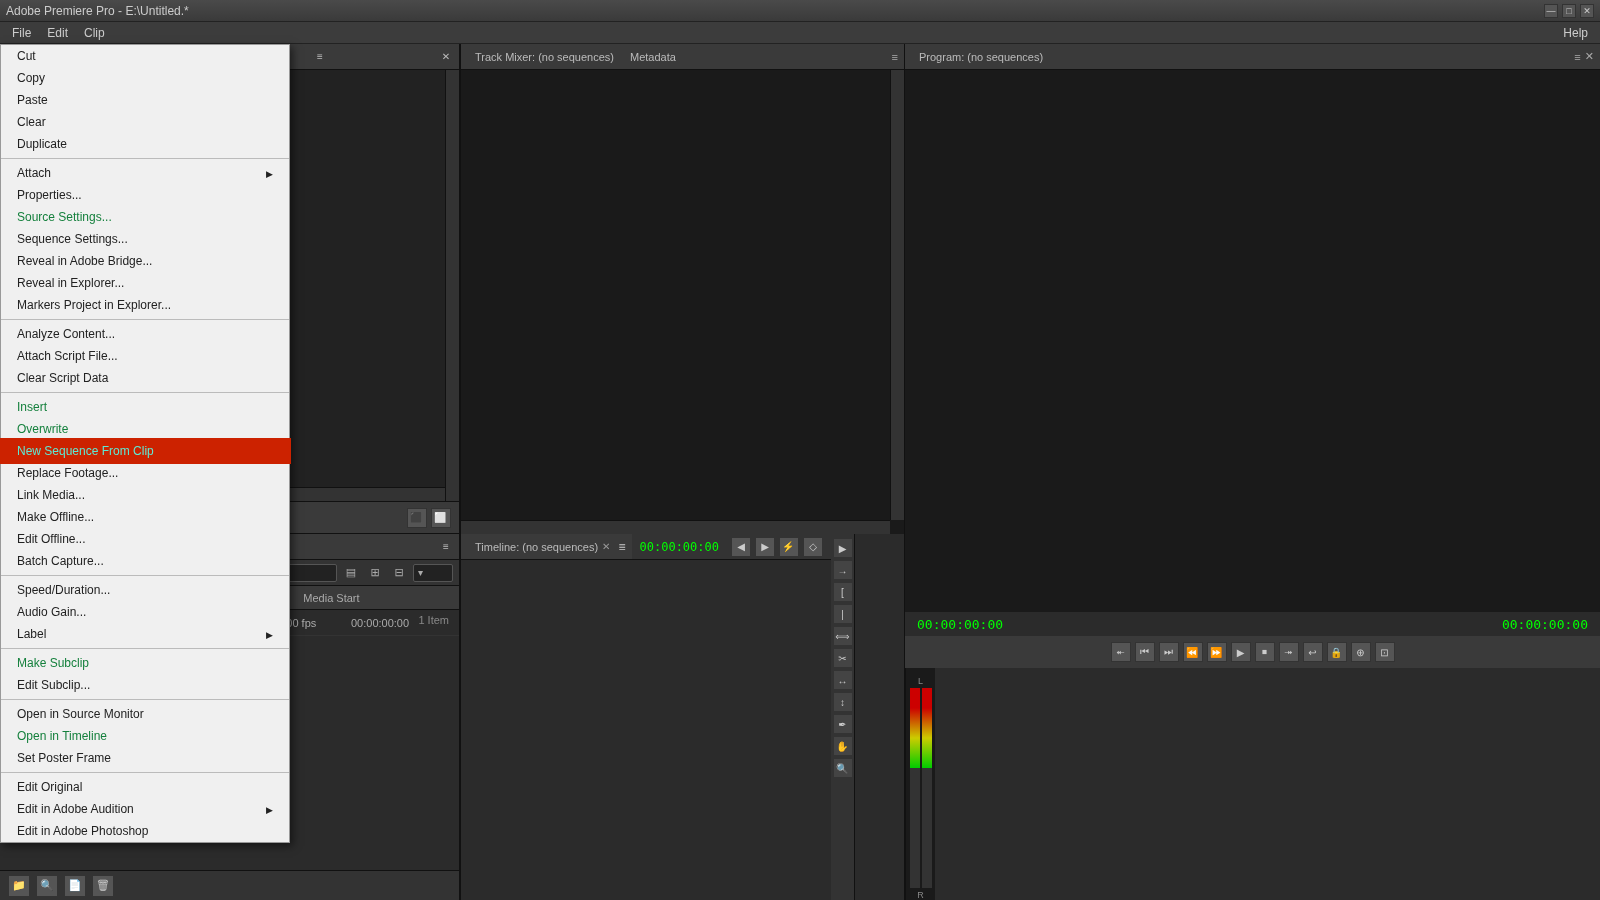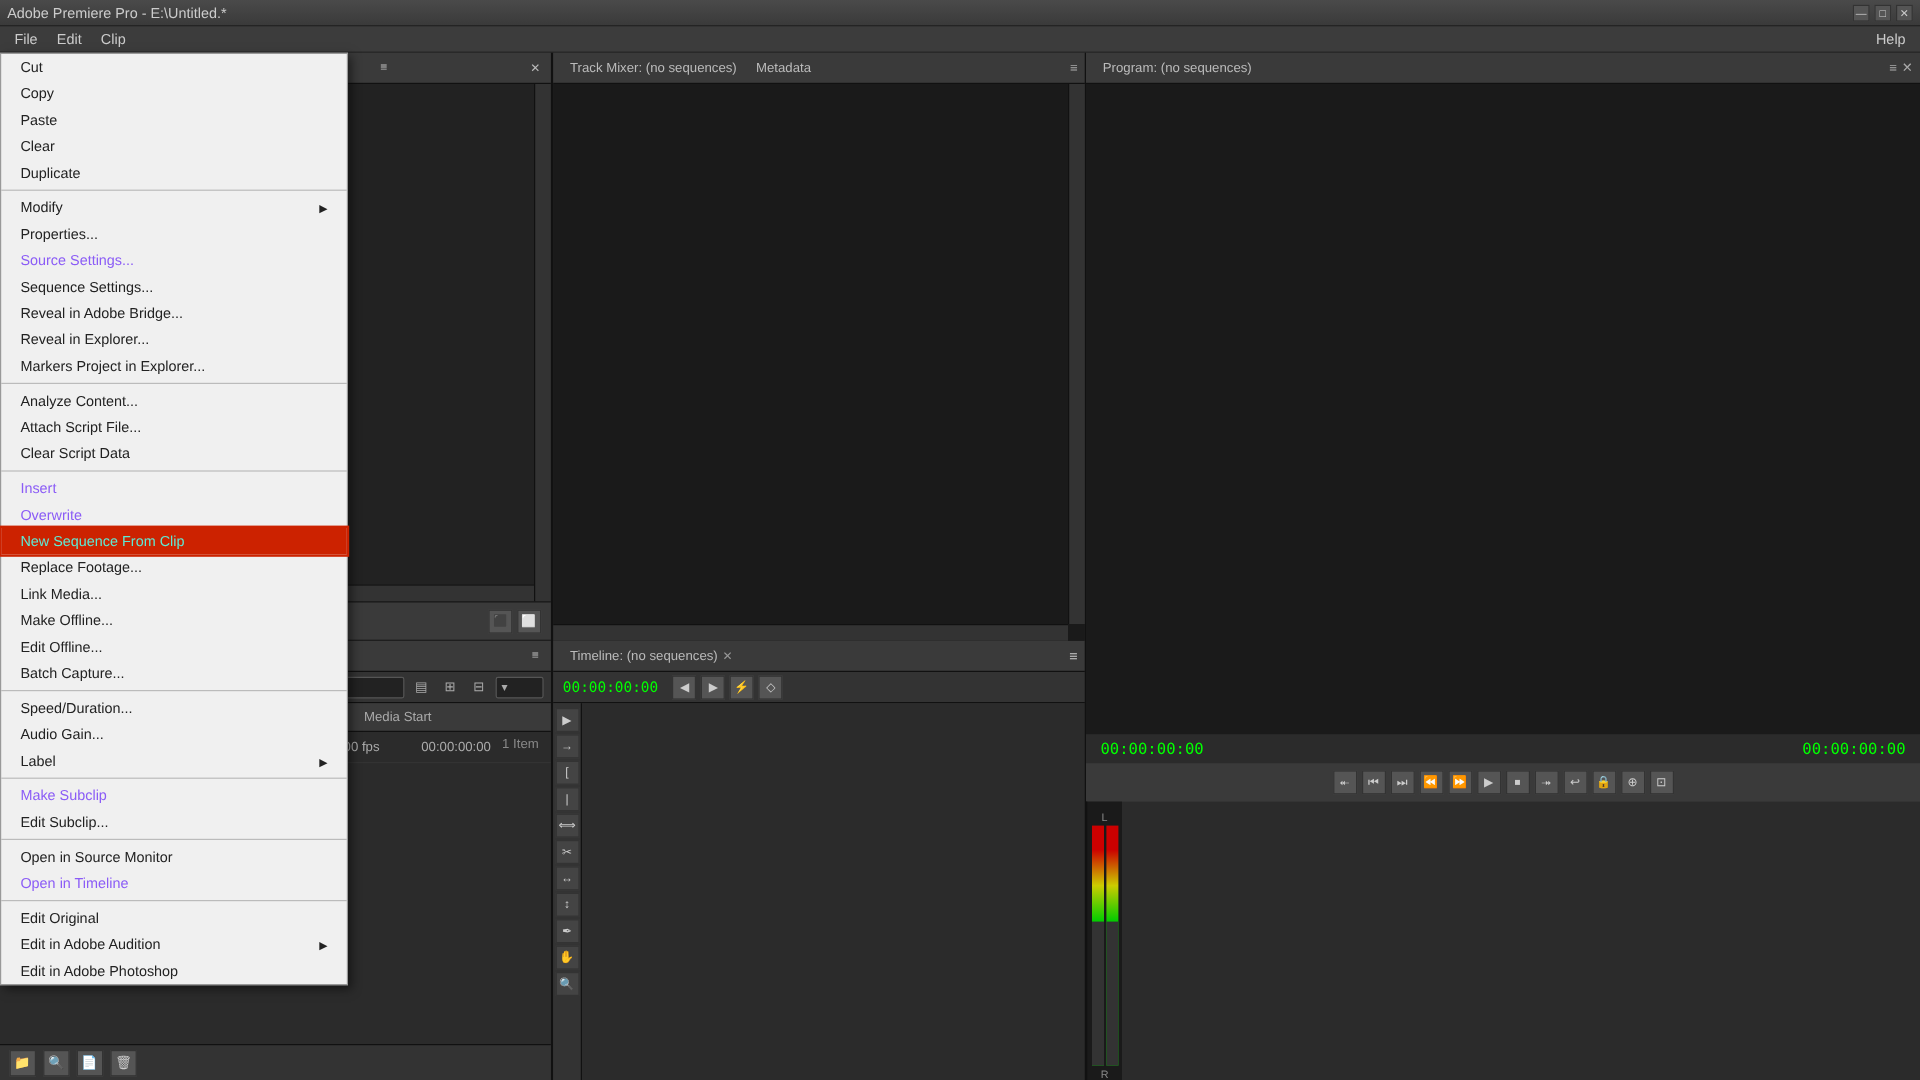--- a/index.html
+++ b/index.html
@@ -85,21 +85,21 @@
       display: flex;
       align-items: center;
       justify-content: space-between;
     }
     .ctx-item.highlighted {
       background: #cc2200;
       color: #5eead4;
       outline: 2px solid #cc2200;
     }
     .ctx-item.disabled {
-      color: #8b5cf6;
+      color: #15803d;
       cursor: default;
     }
     .ctx-separator {
       height: 1px;
       background: #bbb;
       margin: 3px 0;
     }
     .ctx-arrow::after {
       content: '▶';
       font-size: 9px;
@@ -313,21 +313,20 @@
       flex: 1;
       display: flex;
       flex-direction: column;
       border-right: 1px solid #111;
     }
 
     
     #timeline-area {
       flex: 1;
       display: flex;
-      flex-direction: column;
     }
     #timeline-tabs {
       height: 26px;
       background: #3a3a3a;
       display: flex;
       align-items: center;
       padding: 0 6px;
       border-bottom: 1px solid #111;
     }
     .timeline-tab {
@@ -663,21 +662,21 @@
         <span>Paste</span>
       </div>
       <div class="ctx-item">
         <span>Clear</span>
       </div>
       <div class="ctx-item">
         <span>Duplicate</span>
       </div>
       <div class="ctx-separator"></div>
       <div class="ctx-item">
-        <span>Modify</span>
+        <span>Attach</span>
         <span class="ctx-arrow"></span>
       </div>
       <div class="ctx-item">
         <span>Properties...</span>
       </div>
       <div class="ctx-item disabled">
         <span>Source Settings...</span>
       </div>
       <div class="ctx-item">
         <span>Sequence Settings...</span>
@@ -744,20 +743,23 @@
       <div class="ctx-item">
         <span>Edit Subclip...</span>
       </div>
       <div class="ctx-separator"></div>
       <div class="ctx-item">
         <span>Open in Source Monitor</span>
       </div>
       <div class="ctx-item disabled">
         <span>Open in Timeline</span>
       </div>
+      <div class="ctx-item">
+        <span>Set Poster Frame</span>
+      </div>
       <div class="ctx-separator"></div>
       <div class="ctx-item">
         <span>Edit Original</span>
       </div>
       <div class="ctx-item">
         <span>Edit in Adobe Audition</span>
         <span class="ctx-arrow"></span>
       </div>
       <div class="ctx-item">
         <span>Edit in Adobe Photoshop</span>

